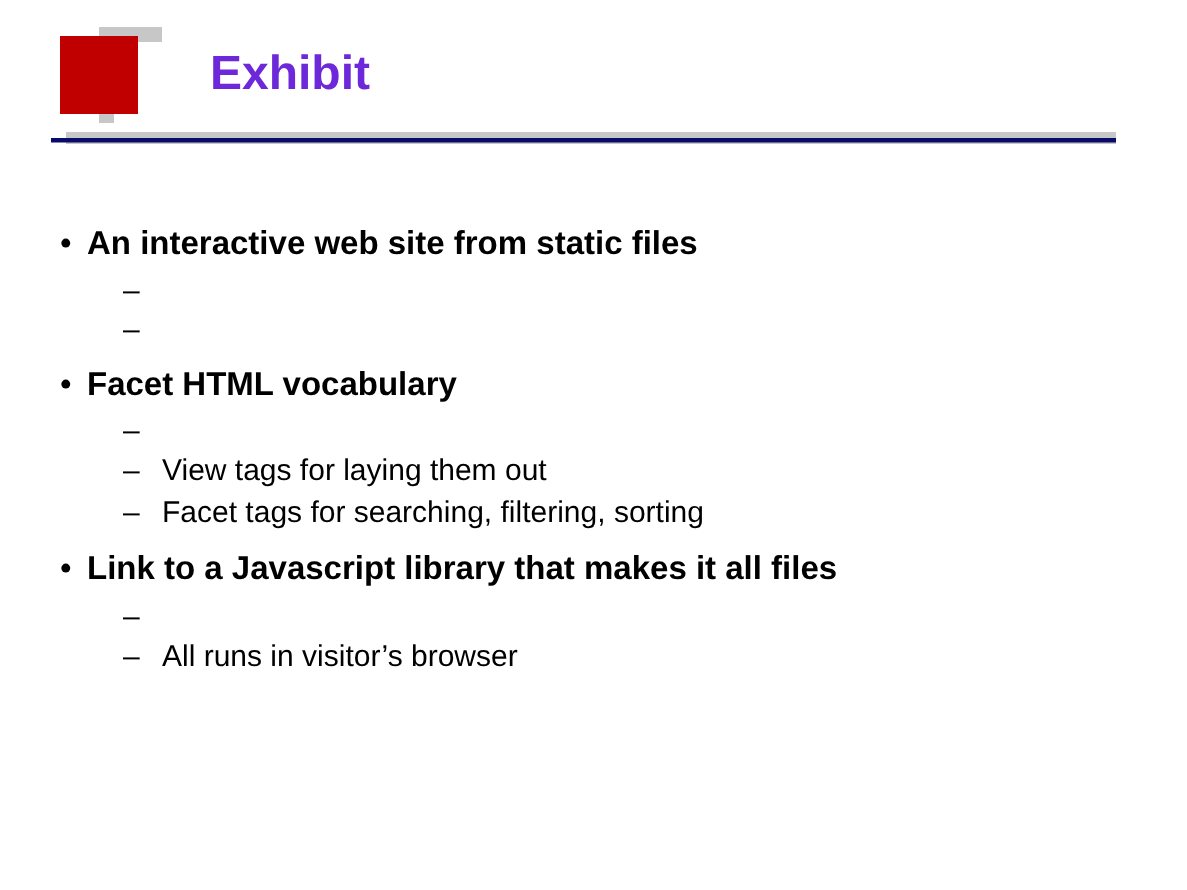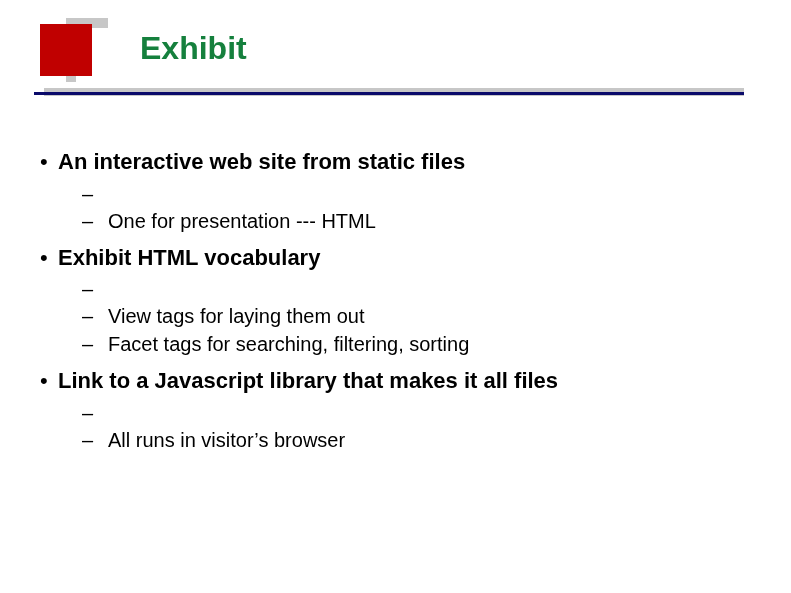--- a/index.html
+++ b/index.html
@@ -22,21 +22,21 @@
     position: absolute;
     left: 66px; top: 18px;
     width: 10px; height: 64px;
     background: #c7c7c7;
   }
   .title {
     position: absolute;
     left: 140px; top: 30px;
     font-size: 32px;
     font-weight: bold;
-    color: #15803d;
+    color: #6d28d9;
   }
   .rule-shadow {
     position: absolute;
     left: 44px; top: 88px;
     width: 700px; height: 8px;
     background: #c7c7c7;
   }
   .rule {
     position: absolute;
     left: 34px; top: 92px;
@@ -95,29 +95,28 @@
         <div class="bullet-row">
           <span class="dot">•</span>
           <span class="main-text">An interactive web site from static files</span>
         </div>
         <ul class="sub">
           <li>
             <span class="dash">–</span>
           </li>
           <li>
             <span class="dash">–</span>
-            <span class="sub-text">One for presentation --- HTML</span>
           </li>
         </ul>
       </li>
 
       <li>
         <div class="bullet-row">
           <span class="dot">•</span>
-          <span class="main-text">Exhibit HTML vocabulary</span>
+          <span class="main-text">Facet HTML vocabulary</span>
         </div>
         <ul class="sub">
           <li>
             <span class="dash">–</span>
           </li>
           <li>
             <span class="dash">–</span>
             <span class="sub-text">View tags for laying them out</span>
           </li>
           <li>

